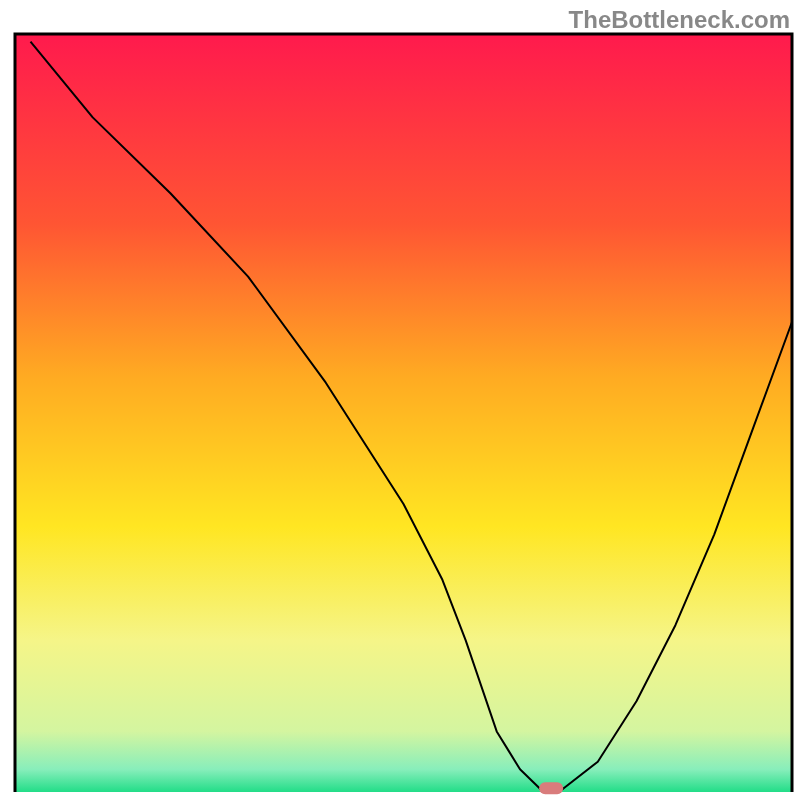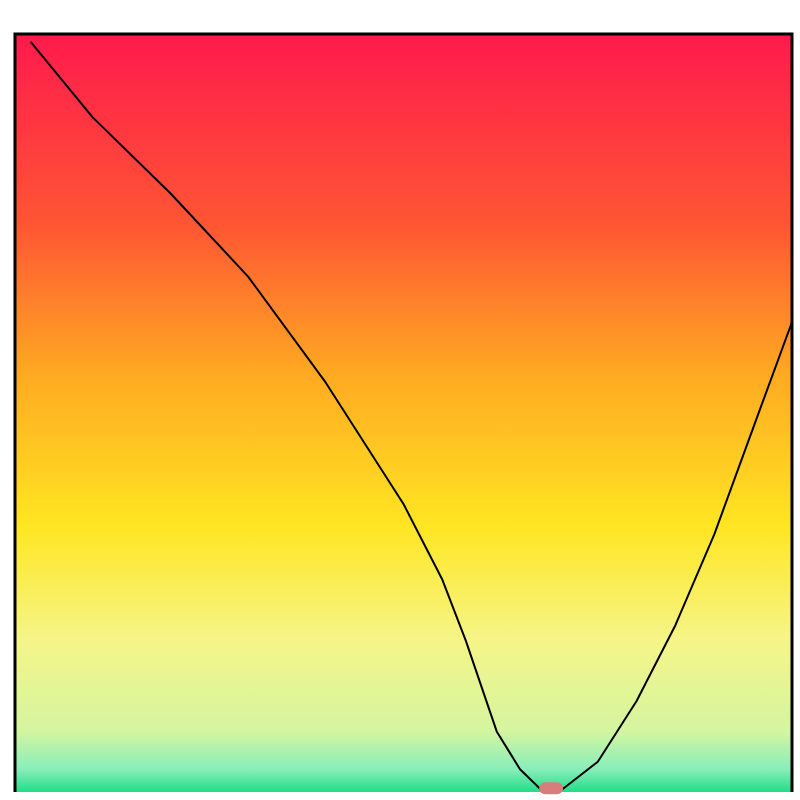--- a/index.html
+++ b/index.html
@@ -25,20 +25,21 @@
     z-index: 10;
   }
   svg {
     display: block;
   }
 </style>
 </head>
 <body>
 
 <div class="chart-container">
+  <div class="watermark">TheBottleneck.com</div>
   <svg width="800" height="800" viewBox="0 0 800 800">
     <defs>
       <linearGradient id="bg-grad" x1="0" y1="0" x2="0" y2="1">
       <stop offset="0%" stop-color="#ff1a4d"></stop>
           <stop offset="25%" stop-color="#ff5533"></stop>
           <stop offset="45%" stop-color="#ffaa22"></stop>
           <stop offset="65%" stop-color="#ffe622"></stop>
           <stop offset="80%" stop-color="#f5f588"></stop>
           <stop offset="92%" stop-color="#d4f5a0"></stop>
           <stop offset="97%" stop-color="#88eebb"></stop>

